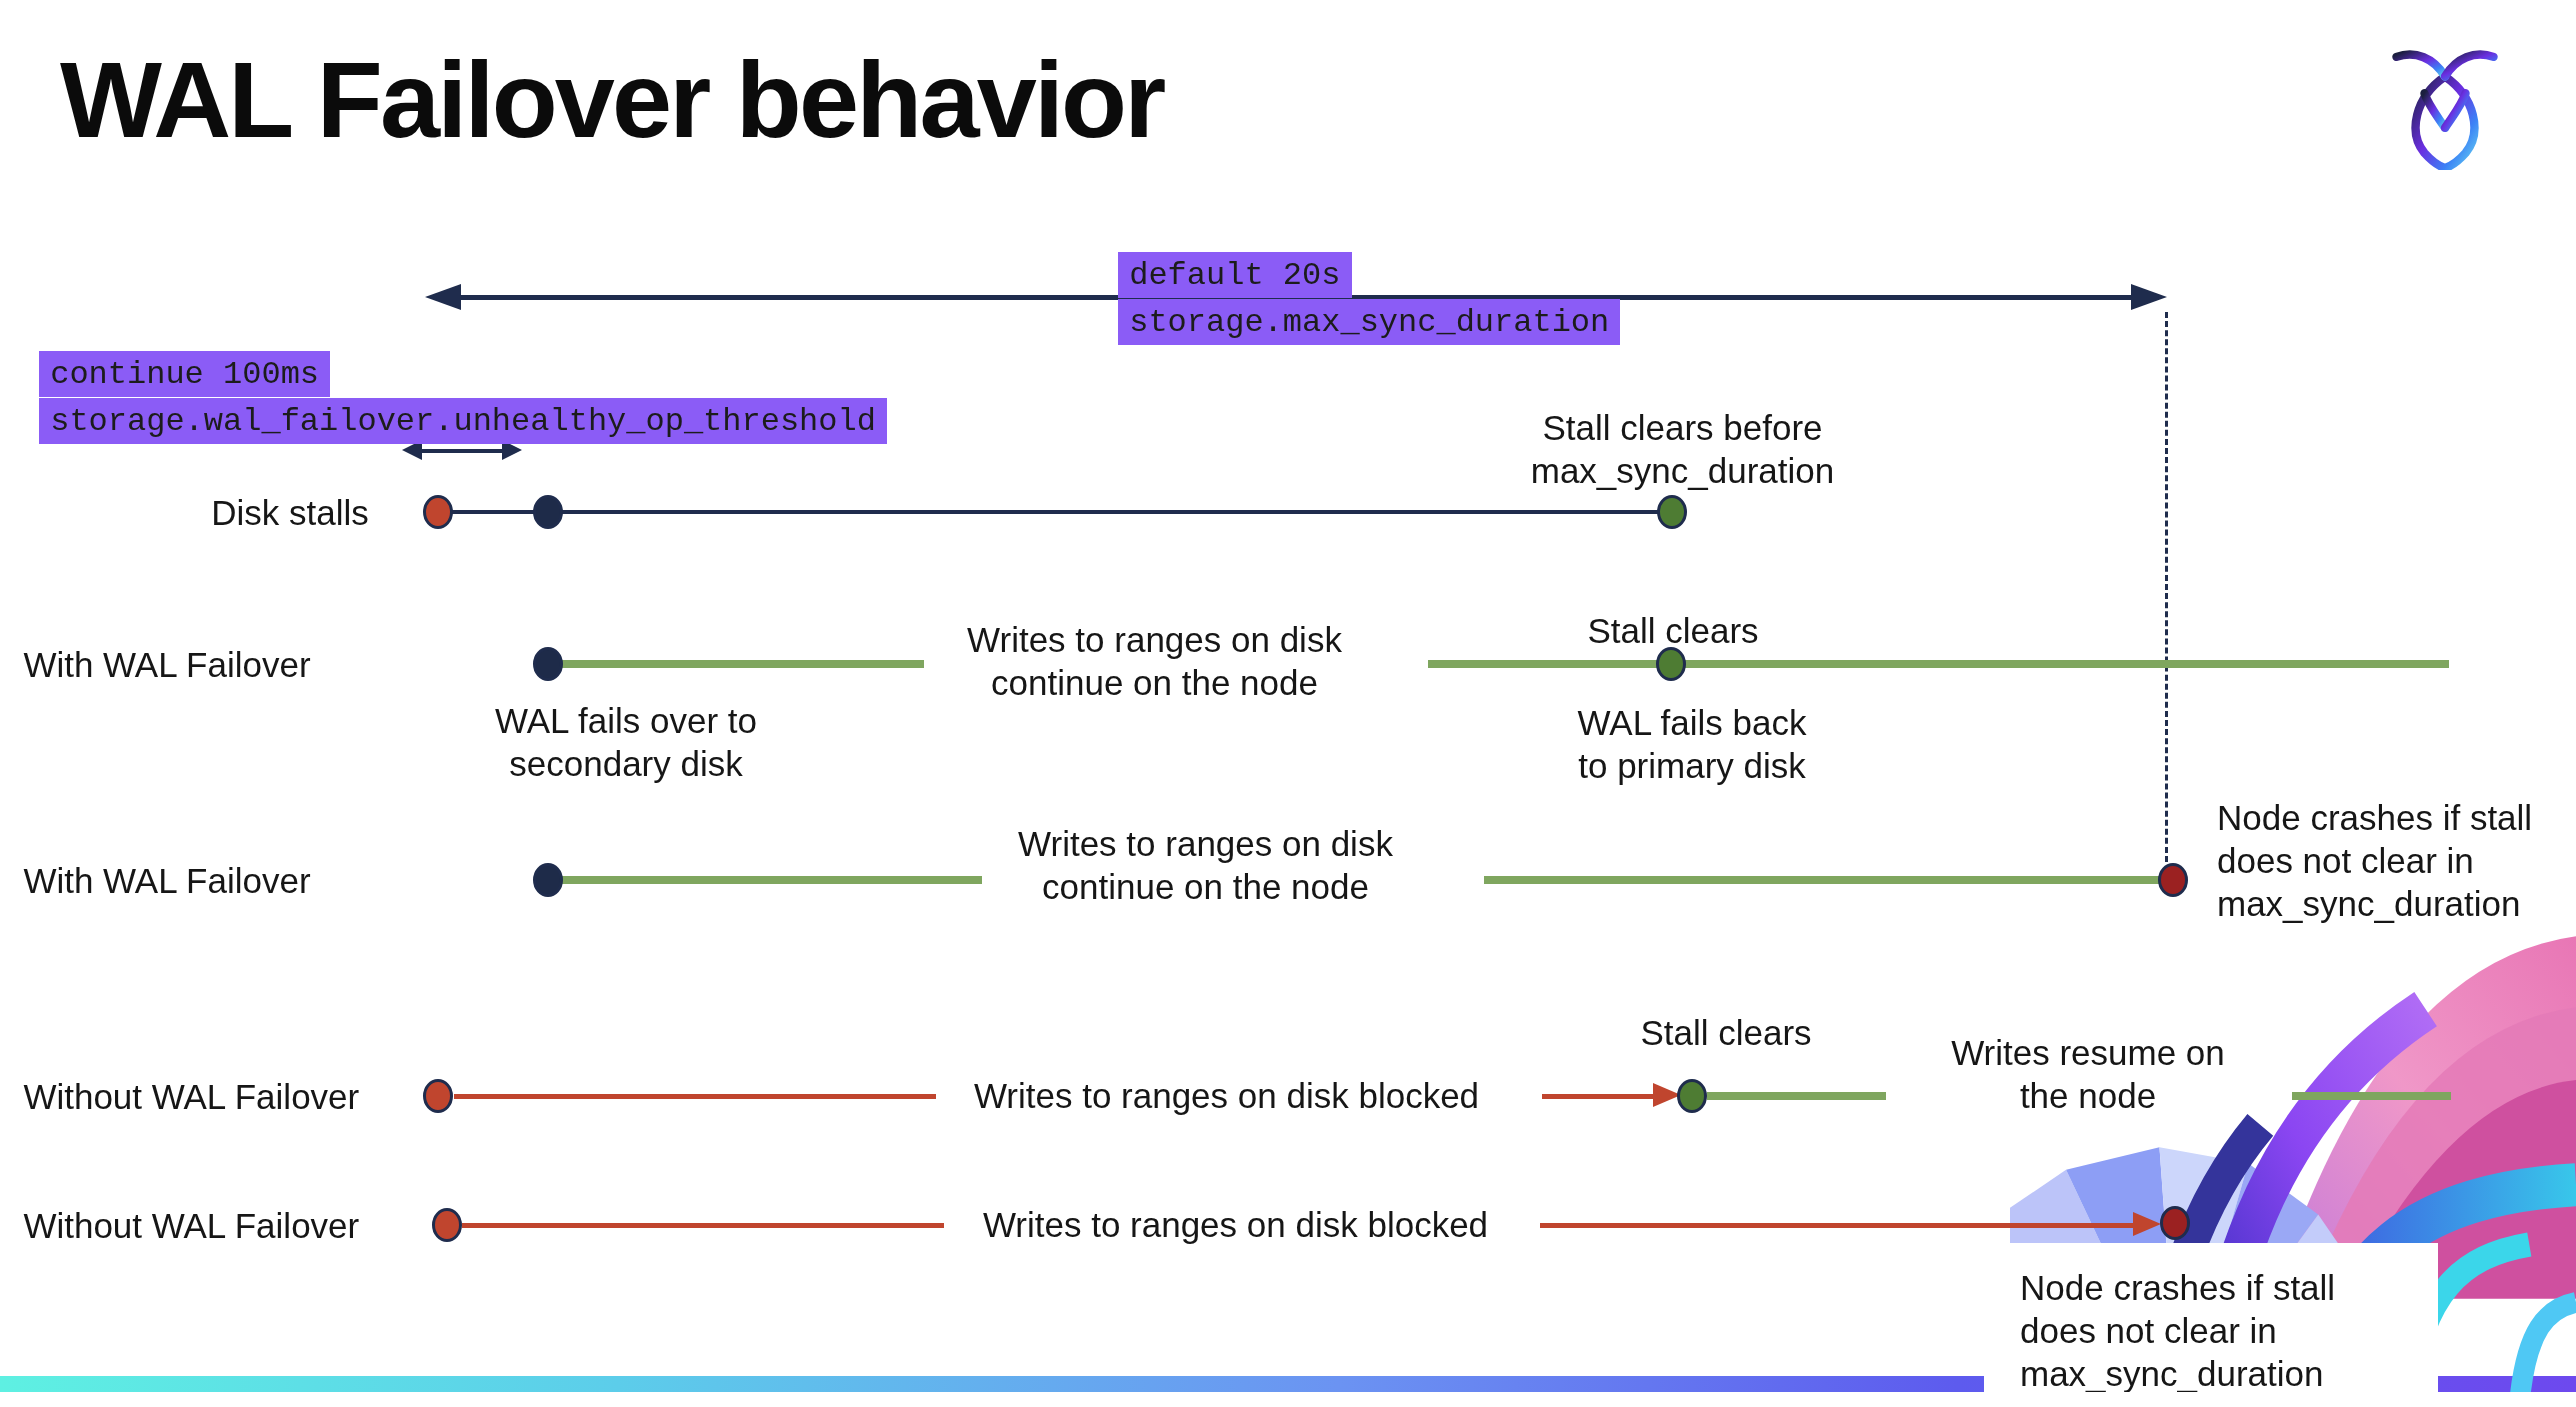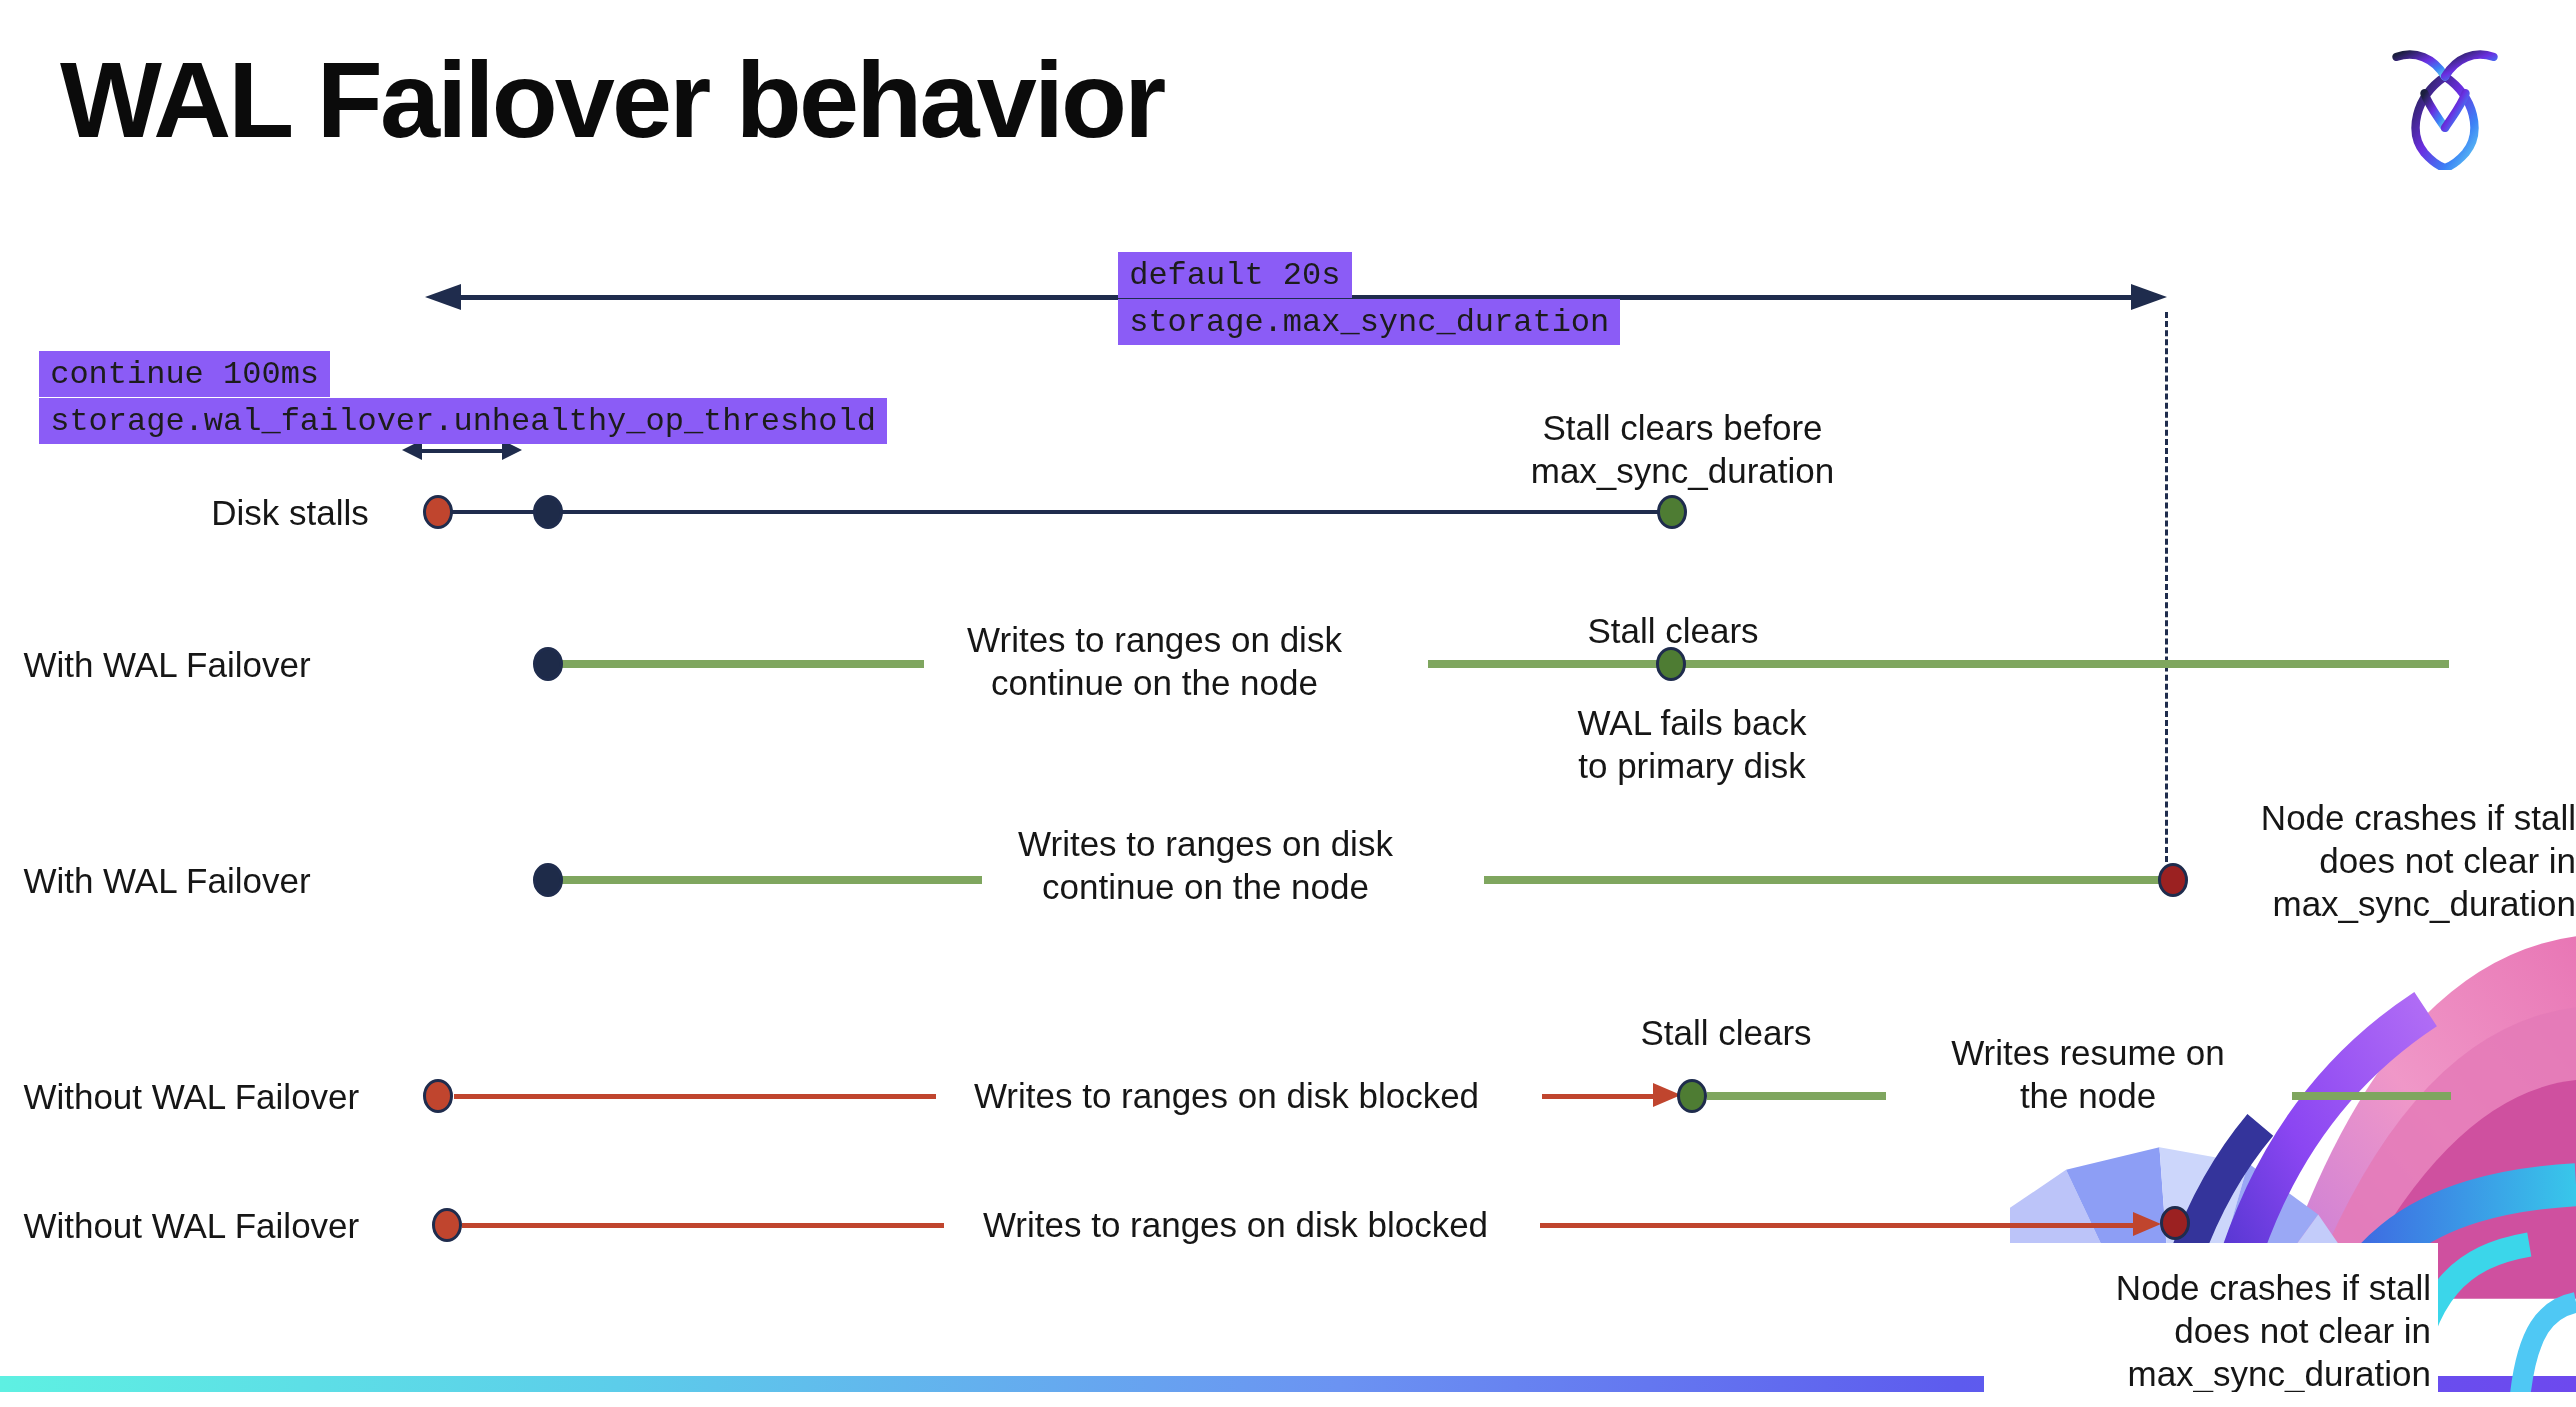--- a/index.html
+++ b/index.html
@@ -10,21 +10,21 @@
   .abs{position:absolute;}
   .title{
     font-size:108px;font-weight:bold;letter-spacing:-2.8px;color:#0b0b0b;
     font-family:"Liberation Sans",sans-serif;white-space:nowrap;
   }
   .mono{
     font-family:"Liberation Mono","DejaVu Sans Mono",monospace;
     font-size:32px;color:#1c1c1c;background:#8b5cf6;padding:4.7px 11.2px;
     white-space:nowrap;display:inline-block;z-index:5;
   }
-  .txt{font-size:35px;line-height:43px;color:#161616;z-index:4;text-align:right;}
+  .txt{font-size:35px;line-height:43px;color:#161616;z-index:4;}
   .center{text-align:center;}
   .right{text-align:center;}
   .nowrap{white-space:nowrap;}
   .line{z-index:3;}
   .navy-line{background:#1f2c4d;height:3.7px;}
   .green-line{background:#7fa65f;height:7.5px;}
   .red-line{background:#c0452e;height:4.7px;}
   .dot{
     width:30px;height:34px;border-radius:50%;box-sizing:border-box;
     border:3.7px solid #1f2c4d;z-index:4;
@@ -138,20 +138,24 @@
   <div class="abs txt nowrap" style="left:23.4px;top:643px;">With WAL Failover</div>
   <div class="abs dot dot-navy" style="left:533px;top:647px;"></div>
   <div class="abs green-line line" style="left:561px;top:660px;width:363px;"></div>
   <div class="abs txt center" style="left:935px;top:618px;width:439px;">
     <div>Writes to ranges on disk</div>
     <div>continue on the node</div>
   </div>
   <div class="abs green-line line" style="left:1428px;top:660px;width:1021px;"></div>
   <div class="abs dot dot-green" style="left:1656px;top:647px;"></div>
   <div class="abs txt center nowrap" style="left:1533px;top:609px;width:280px;">Stall clears</div>
+  <div class="abs txt center" style="left:439px;top:699px;width:374px;">
+    <div>WAL fails over to</div>
+    <div>secondary disk</div>
+  </div>
   <div class="abs txt center" style="left:1505px;top:701px;width:374px;">
     <div>WAL fails  back</div>
     <div>to primary disk</div>
   </div>
 
   <div class="abs txt nowrap" style="left:23.4px;top:859px;">With WAL Failover</div>
   <div class="abs dot dot-navy" style="left:533px;top:863px;"></div>
   <div class="abs green-line line" style="left:561px;top:876px;width:421px;"></div>
   <div class="abs txt center" style="left:986px;top:822px;width:439px;">
     <div>Writes to ranges on disk</div>

